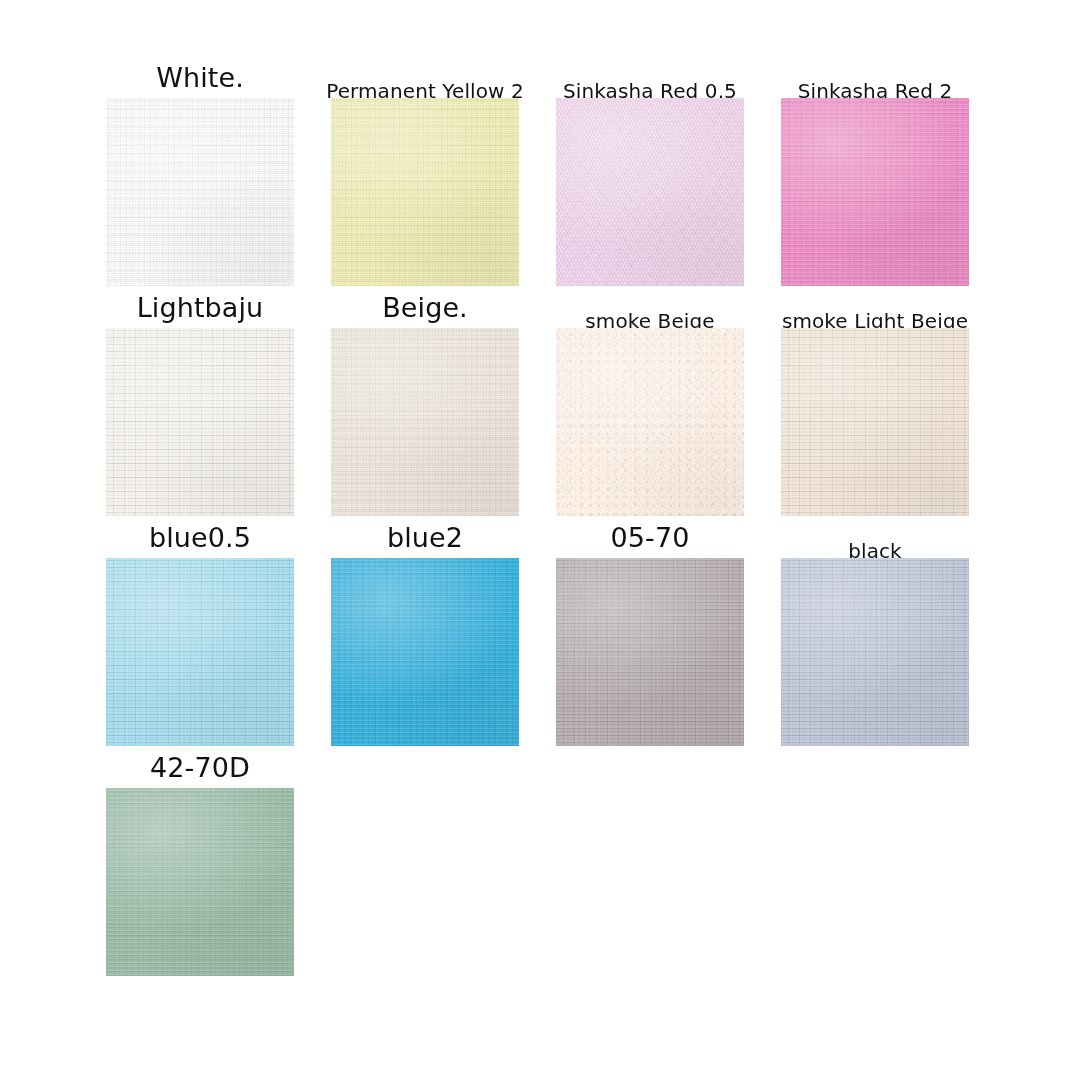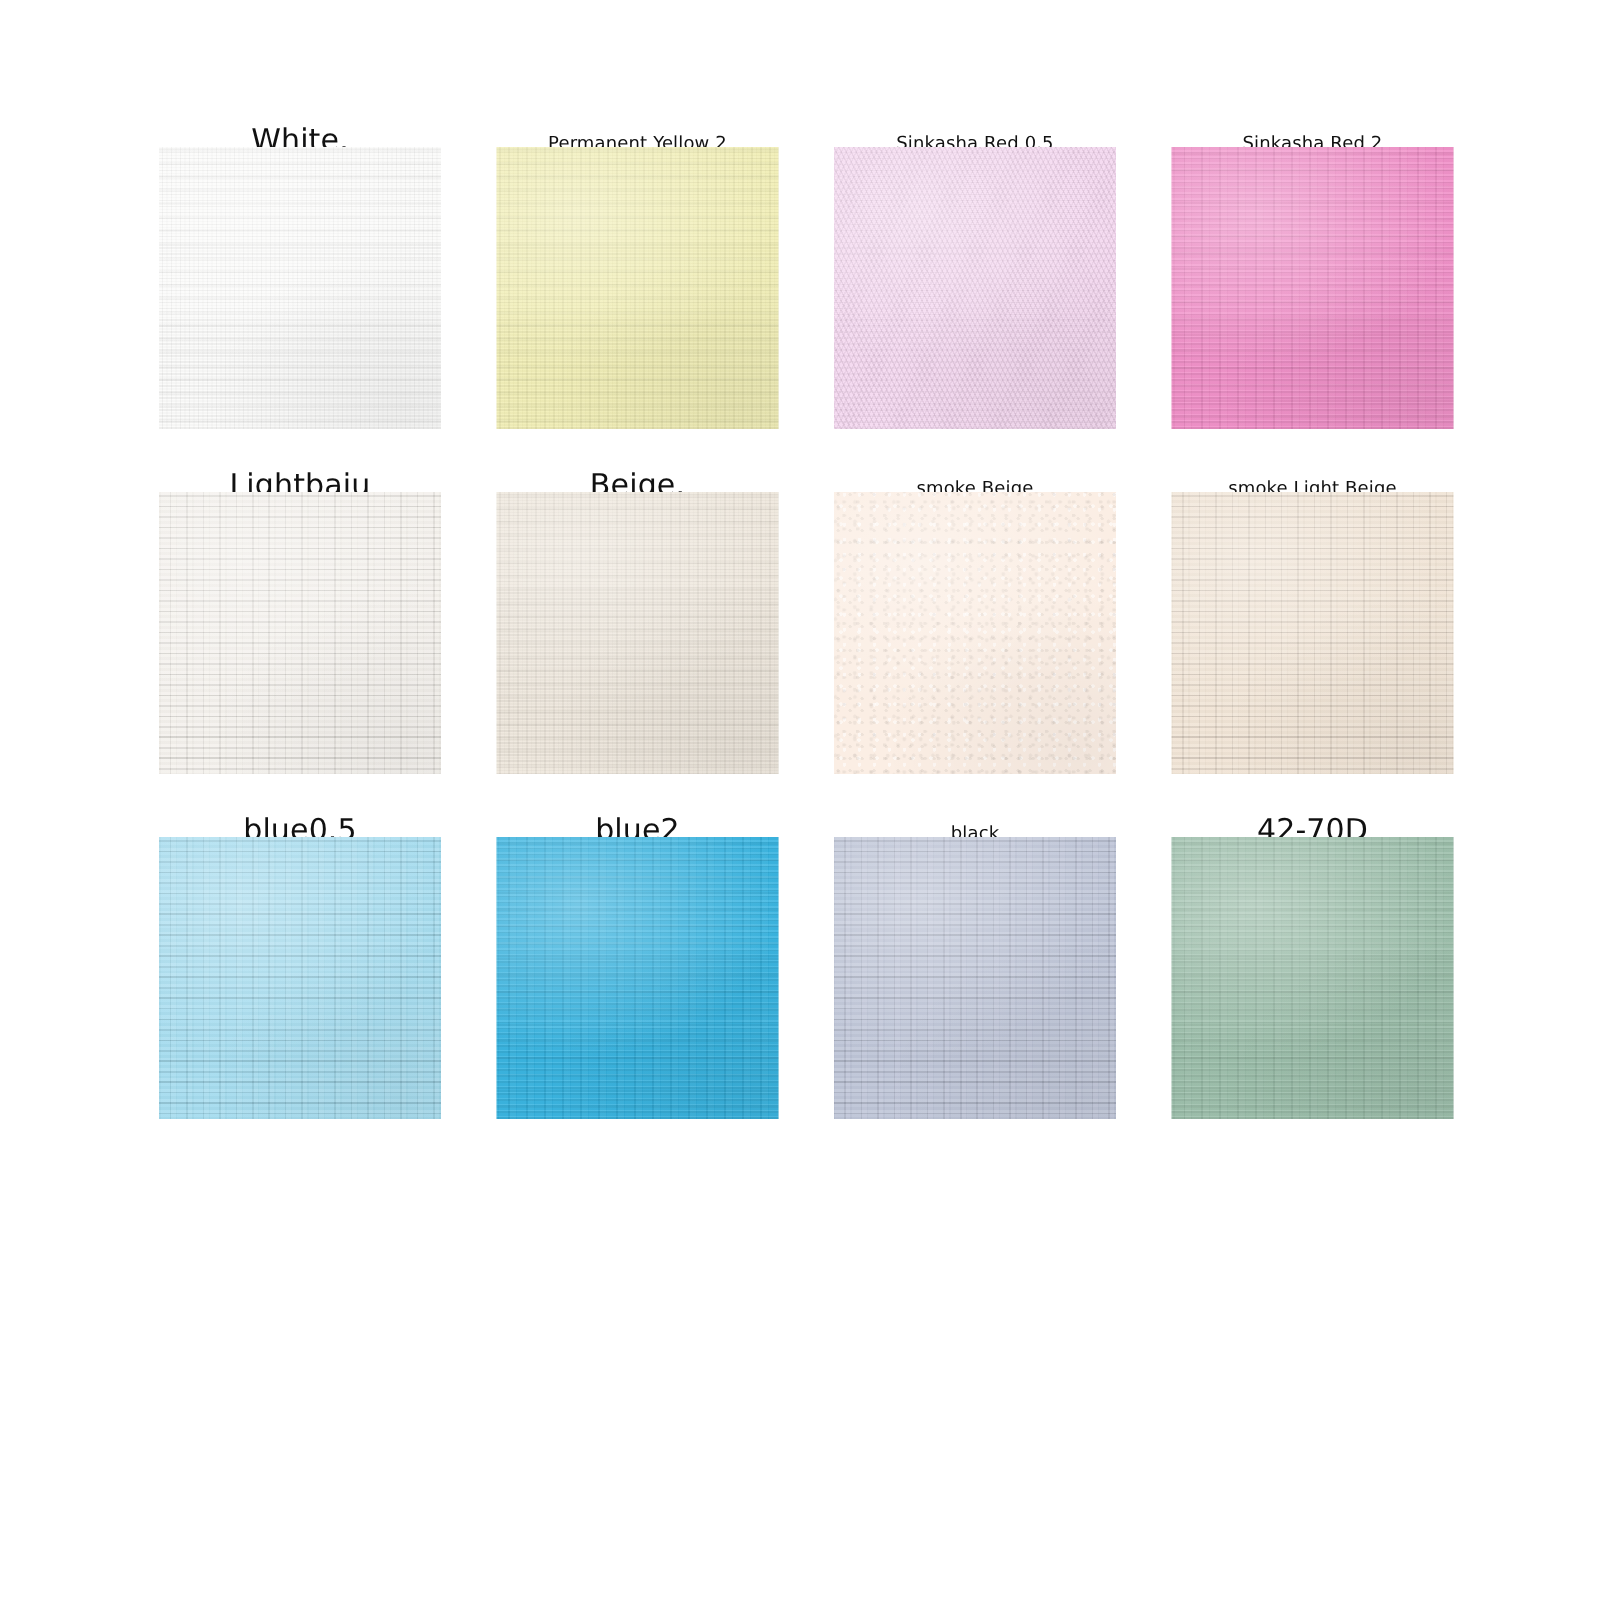--- a/index.html
+++ b/index.html
@@ -45,25 +45,25 @@
     position: absolute;
     left: 0;
     width: 208px;
     text-align: center;
     color: #111111;
     line-height: 1.05;
     white-space: nowrap;
     letter-spacing: 0.1px;
   }
   .swatch-label.size-lg {
+    font-size: 27px;
+    bottom: 194px;
+  }
+  .swatch-label.size-sm {
     font-size: 20px;
-    bottom: 182px;
-  }
-  .swatch-label.size-sm {
-    font-size: 12px;
     bottom: 184px;
   }
 
   
   .swatch-chip {
     position: absolute;
     left: 10px;
     bottom: 0;
     width: 188px;
     height: 188px;
@@ -232,20 +232,27 @@
         </div>
       </div>
       <div class="swatch-cell">
         <div class="swatch-label size-lg">blue2</div>
         <div class="swatch-chip" style="background-color: rgb(53, 179, 224);">
           <div class="tex slub"></div>
           <div class="tex shade"></div>
         </div>
       </div>
       <div class="swatch-cell">
+        <div class="swatch-label size-lg">05-70</div>
+        <div class="swatch-chip" style="background-color: rgb(179, 170, 173);">
+          <div class="tex weave-brick"></div>
+          <div class="tex shade"></div>
+        </div>
+      </div>
+      <div class="swatch-cell">
         <div class="swatch-label size-sm">black</div>
         <div class="swatch-chip" style="background-color: rgb(188, 195, 214);">
           <div class="tex weave-brick"></div>
           <div class="tex shade"></div>
         </div>
       </div>
       <div class="swatch-cell">
         <div class="swatch-label size-lg">42-70D</div>
         <div class="swatch-chip" style="background-color: rgb(156, 191, 171);">
           <div class="tex slub"></div>

